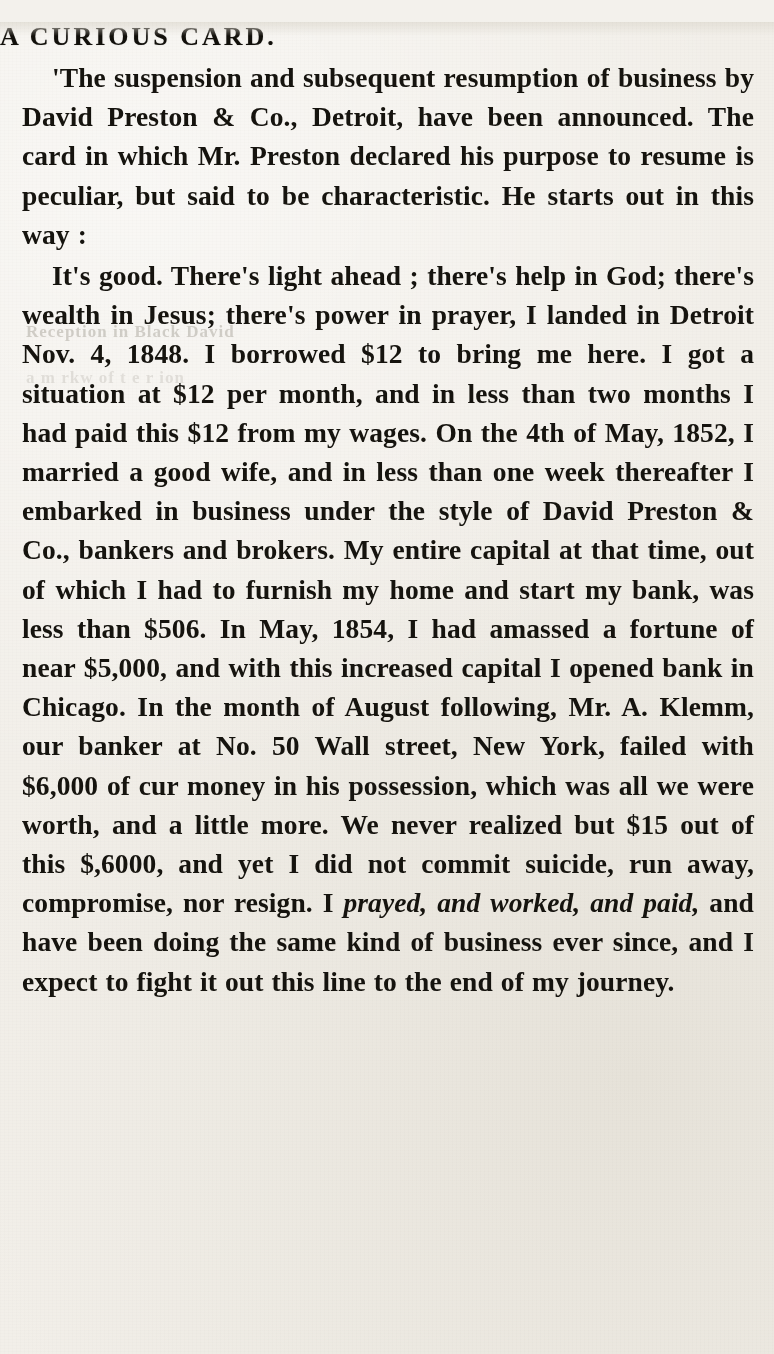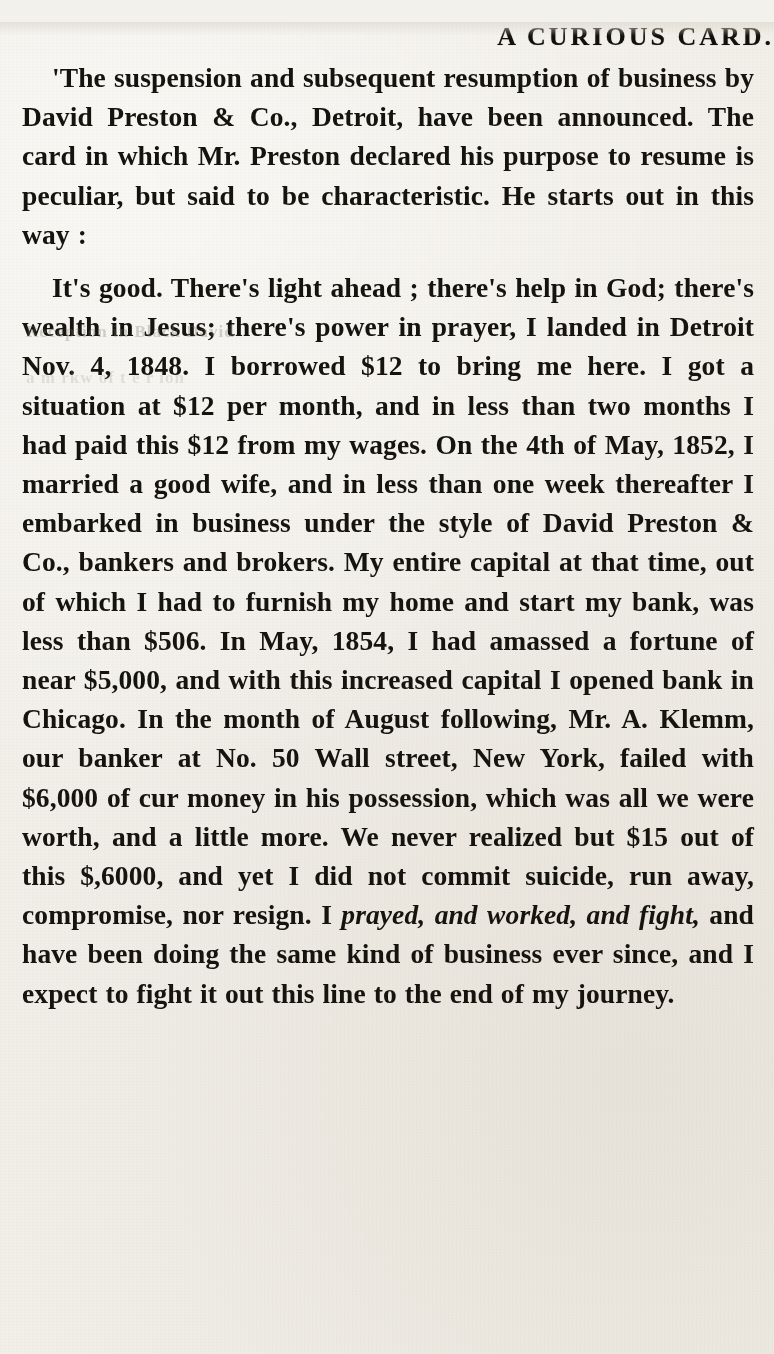--- a/index.html
+++ b/index.html
@@ -28,21 +28,21 @@
   .grain {
     position: absolute;
     inset: 0;
     pointer-events: none;
     opacity: 0.35;
     background-image:
       repeating-linear-gradient(0deg, rgba(120,115,105,0.045) 0px, rgba(120,115,105,0.045) 1px, rgba(255,255,255,0) 1px, rgba(255,255,255,0) 3px),
       repeating-linear-gradient(90deg, rgba(120,115,105,0.035) 0px, rgba(120,115,105,0.035) 1px, rgba(255,255,255,0) 1px, rgba(255,255,255,0) 4px);
   }
   .headline {
-    text-align: right;
+    text-align: left;
     font-family: "Liberation Serif", serif;
     font-weight: bold;
     font-size: 26px;
     letter-spacing: 3px;
     margin: 22px 0 6px 0;
     color: #110f0a;
     text-shadow: 0 0 1px rgba(0,0,0,0.35);
   }
   .article {
     padding: 0 20px 0 22px;
@@ -54,21 +54,21 @@
     font-weight: 600;
     text-align: justify;
     text-justify: inter-word;
     margin: 0;
     color: #15130e;
     text-indent: 30px;
     letter-spacing: 0.1px;
     word-spacing: 1px;
   }
   .para.first {
-    margin-bottom: 14px;
+    margin-bottom: 2px;
   }
   .para em {
     font-style: italic;
   }
   .ghost {
     position: absolute;
     left: 26px;
     top: 300px;
     width: 340px;
     font-size: 17px;
@@ -100,19 +100,19 @@
   <div class="ghost">
     <span>Reception in Black David</span>
     <span class="g2">a m rkw of t e r ion</span>
   </div>
 
   <h1 class="headline">A CURIOUS CARD.</h1>
 
   <div class="article">
     <p class="para first">'The suspension and subsequent resumption of business by David Preston &amp; Co., Detroit, have been announced.   The card in which Mr. Preston declared his purpose to resume is peculiar, but said to be characteristic. He starts out in this way :</p>
     <p class="para"><span>It's good.   There's light ahead ; there's help in God; there's wealth in Jesus; there's power in prayer,  I landed in Detroit Nov. 4, 1848.  I borrowed $12 to bring me here. I got a situation at $12 per month, and in less than two months I had paid this $12 from my wages.  On the 4th of May, 1852, I married a good wife, and in less than one week thereafter I embarked in business under the style of David Preston &amp; Co., bankers and brokers.   My entire capital at that time, out of which I had to furnish my home and start my bank, was less than $506. In May, 1854, I had amassed a fortune of near $5,000, and with this increased capital I opened bank in Chicago.   In the month of August following, Mr. A. Klemm, our banker at No. 50 Wall street, New York, failed with $6,000 of cur money in his possession, which was all we were worth, and a little more.   We never realized but $15 out of this $,6000, and yet I did not commit suicide, run away, compromise, nor resign.</span>
-      <span>I </span><em>prayed, and worked, and fight,</em><span> and have been doing the same kind of business ever since, and I expect to fight it out this line to the end of my journey.</span>
+      <span>I </span><em>prayed, and worked, and paid,</em><span> and have been doing the same kind of business ever since, and I expect to fight it out this line to the end of my journey.</span>
     </p>
   </div>
 
   <div class="grain"></div>
 
 </div>
 
 </body></html>

